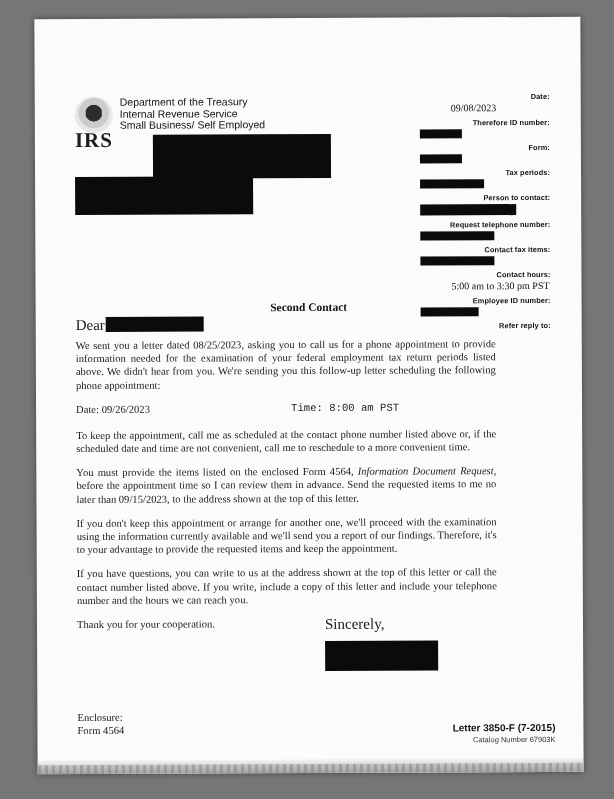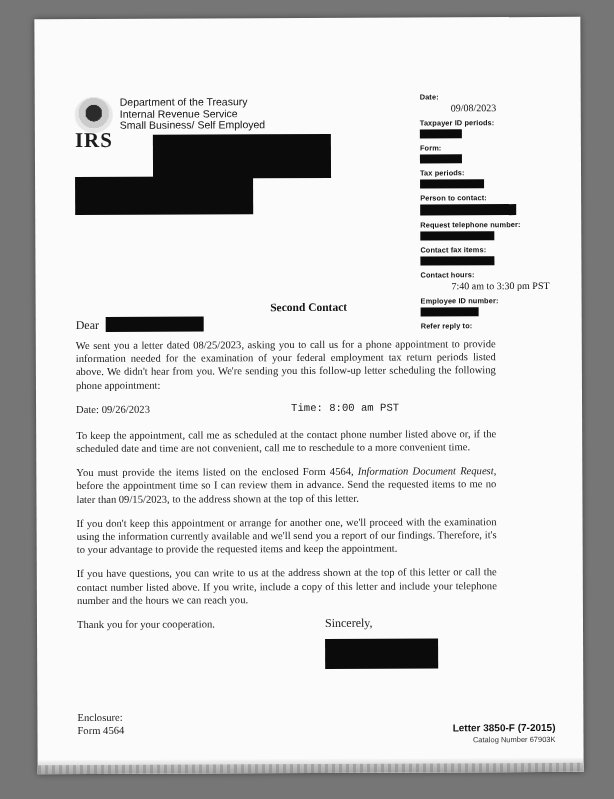--- a/index.html
+++ b/index.html
@@ -98,20 +98,21 @@
     top: 70px;
     width: 130px;
     font-family: "Liberation Sans", sans-serif;
   }
   .info .lbl {
     font-size: 7.4px;
     font-weight: bold;
     color: #141414;
     margin-top: 5px;
     letter-spacing: .1px;
+    text-align: right;
   }
   .info .val {
     font-family: "Liberation Serif", serif;
     font-size: 10px;
     color: #111;
     margin-top: 1px;
     padding-left: 31px;
   }
   .info .blk {
     height: 9px;
@@ -140,21 +141,21 @@
     text-align: justify;
   }
   .body p { margin: 0 0 11px 0; }
   .salutation {
     position: relative;
     height: 16px;
     margin-bottom: 4px;
   }
   .salutation .word {
     position: absolute; left: 0; top: 0;
-    font-size: 12px;
+    font-size: 15px;
   }
   .salutation .redact-inline {
     position: absolute;
     left: 30px; top: -2px;
     width: 98px; height: 15px;
     background: #0b0b0b;
   }
   .datetime-row {
     position: relative;
     height: 15px;
@@ -164,21 +165,21 @@
   .datetime-row .d { position: absolute; left: 0; }
   .datetime-row .t { position: absolute; left: 215px; font-family: Liberation Mono, monospace; }
   .italic { font-style: italic; }
 
   
   .closing {
     position: absolute;
     left: 272px;
     top: 598px;
     width: 180px;
-    font-size: 12px;
+    font-size: 15px;
     color: #1a1a1a;
     padding-left: 16px;
   }
   .closing .sig-redact {
     width: 113px;
     height: 30px;
     background: #0b0b0b;
     margin: 8px 0 7px 0;
   }
   .enclosure {
@@ -224,40 +225,40 @@
       </div>
     </div>
 
     <div class="redact" style="left:118px;top:116px;width:178px;height:44px;"></div>
     <div class="redact" style="left:40px;top:158px;width:178px;height:38px;"></div>
 
     <div class="info">
       <div class="lbl">Date:</div>
       <div class="val">09/08/2023</div>
 
-      <div class="lbl">Taxpayer ID periods:</div>
+      <div class="lbl">Therefore ID number:</div>
       <div class="blk" style="width:42px;"></div>
 
       <div class="lbl">Form:</div>
       <div class="blk" style="width:42px;"></div>
 
       <div class="lbl">Tax periods:</div>
       <div class="blk" style="width:64px;"></div>
 
       <div class="lbl">Person to contact:</div>
       <div class="blk" style="width:96px;height:11px;"></div>
 
       <div class="lbl">Request telephone number:</div>
       <div class="blk" style="width:74px;"></div>
 
       <div class="lbl">Contact fax items:</div>
       <div class="blk" style="width:74px;"></div>
 
       <div class="lbl">Contact hours:</div>
-      <div class="val">7:40 am to 3:30 pm PST</div>
+      <div class="val">5:00 am to 3:30 pm PST</div>
 
       <div class="lbl">Employee ID number:</div>
       <div class="blk" style="width:58px;"></div>
 
       <div class="lbl">Refer reply to:</div>
     </div>
 
     <div class="second-contact">Second Contact</div>
 
     <div class="body">

